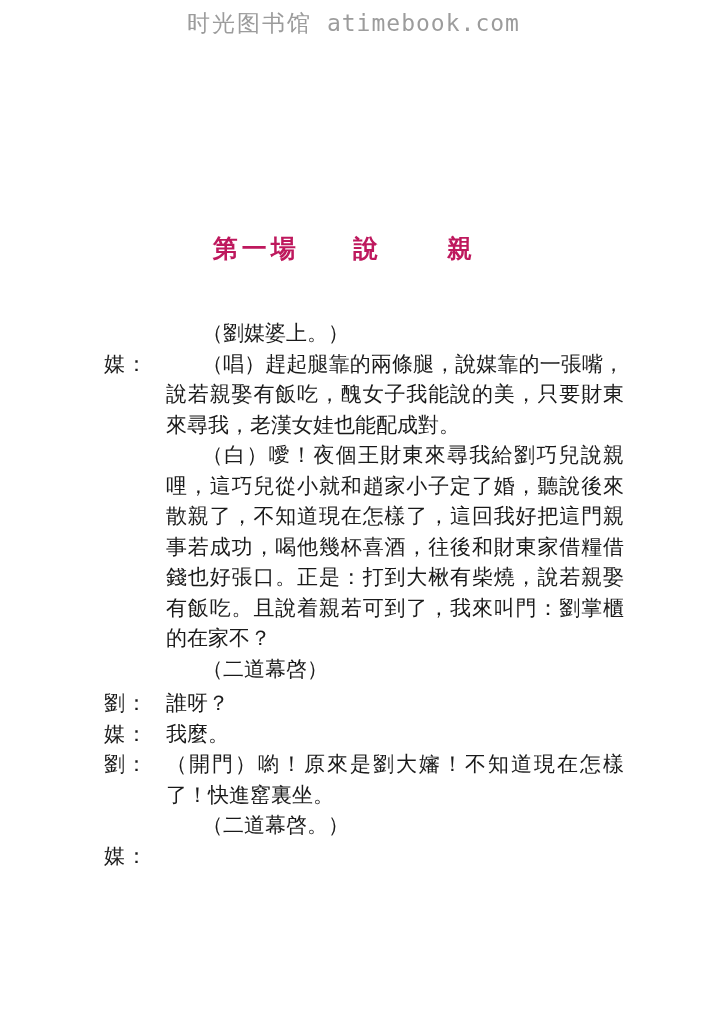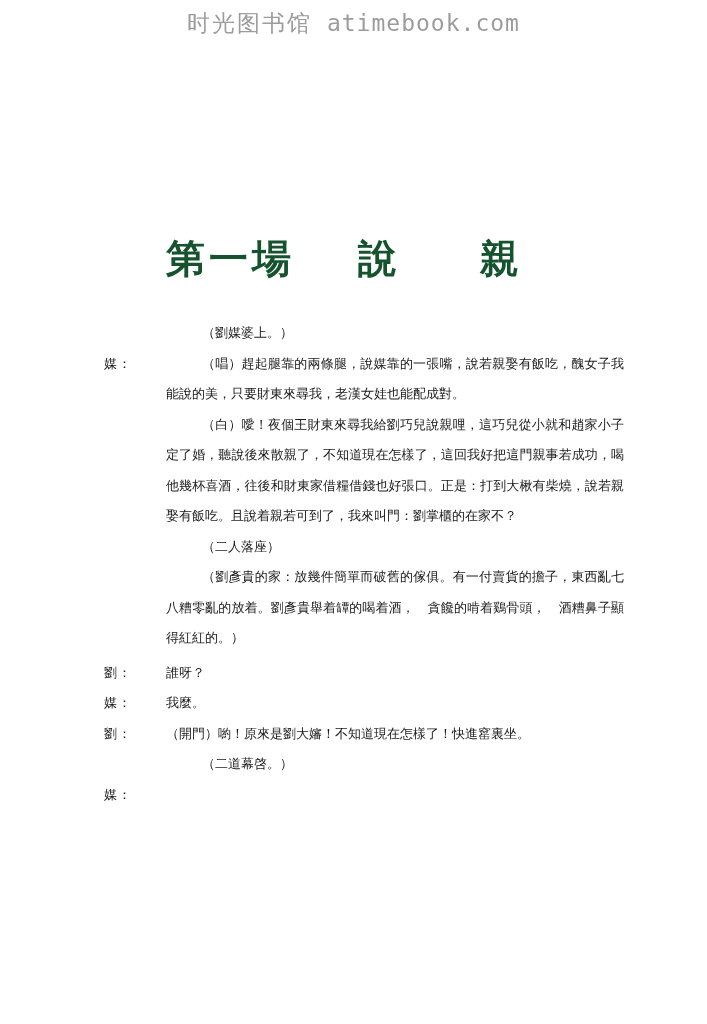--- a/index.html
+++ b/index.html
@@ -43,43 +43,43 @@
     width: 562px;
     height: 1024px;
   }
 
   .scene-title {
     position: absolute;
     top: 232px;
     left: 0;
     width: 707px;
     text-align: center;
-    font-size: 39px;
+    font-size: 25px;
     font-weight: bold;
     letter-spacing: 1px;
-    color: #14532d;
+    color: #be185d;
     font-family: "DejaVu Sans", sans-serif;
   }
   .scene-title .st-num {
     letter-spacing: 4px;
   }
   .scene-title .st-gap {
     display: inline-block;
     width: 34px;
   }
   .scene-title .st-word {
     letter-spacing: 22px;
   }
 
   .body-text {
     position: absolute;
     top: 318px;
     left: 104px;
     width: 520px;
-    font-size: 13px;
+    font-size: 21px;
     line-height: 30.5px;
     color: #1a1a1a;
     text-align: justify;
   }
 
   .line {
     display: flex;
     align-items: flex-start;
     margin: 0;
   }
@@ -128,23 +128,22 @@
 
     <div class="para indent2">（劉媒婆上。）</div>
 
     <div class="line">
       <div class="speaker">媒：</div>
       <div class="speech indent">（唱）趕起腿靠的兩條腿，說媒靠的一張嘴，說若親娶有飯吃，醜女子我能說的美，只要財東來尋我，老漢女娃也能配成對。</div>
     </div>
 
     <div class="para indent2">（白）噯！夜個王財東來尋我給劉巧兒說親哩，這巧兒從小就和趙家小子定了婚，聽說後來散親了，不知道現在怎樣了，這回我好把這門親事若成功，喝他幾杯喜酒，往後和財東家借糧借錢也好張口。正是：打到大楸有柴燒，說若親娶有飯吃。且說着親若可到了，我來叫門：劉掌櫃的在家不？</div>
 
-    <div class="para indent2">（二人落座）</div>
+    <div class="para indent2">（二道幕啓）</div>
 
-    <div class="para indent2">（劉彥貴的家：放幾件簡單而破舊的傢俱。有一付賣貨的擔子，東西亂七八糟零亂的放着。劉彥貴舉着罈的喝着酒，　貪饞的啃着鷄骨頭，　酒糟鼻子顯得紅紅的。）</div>
 
     <div class="gapline"></div>
 
     <div class="line">
       <div class="speaker">劉：</div>
       <div class="speech">誰呀？</div>
     </div>
 
     <div class="line">
       <div class="speaker">媒：</div>

